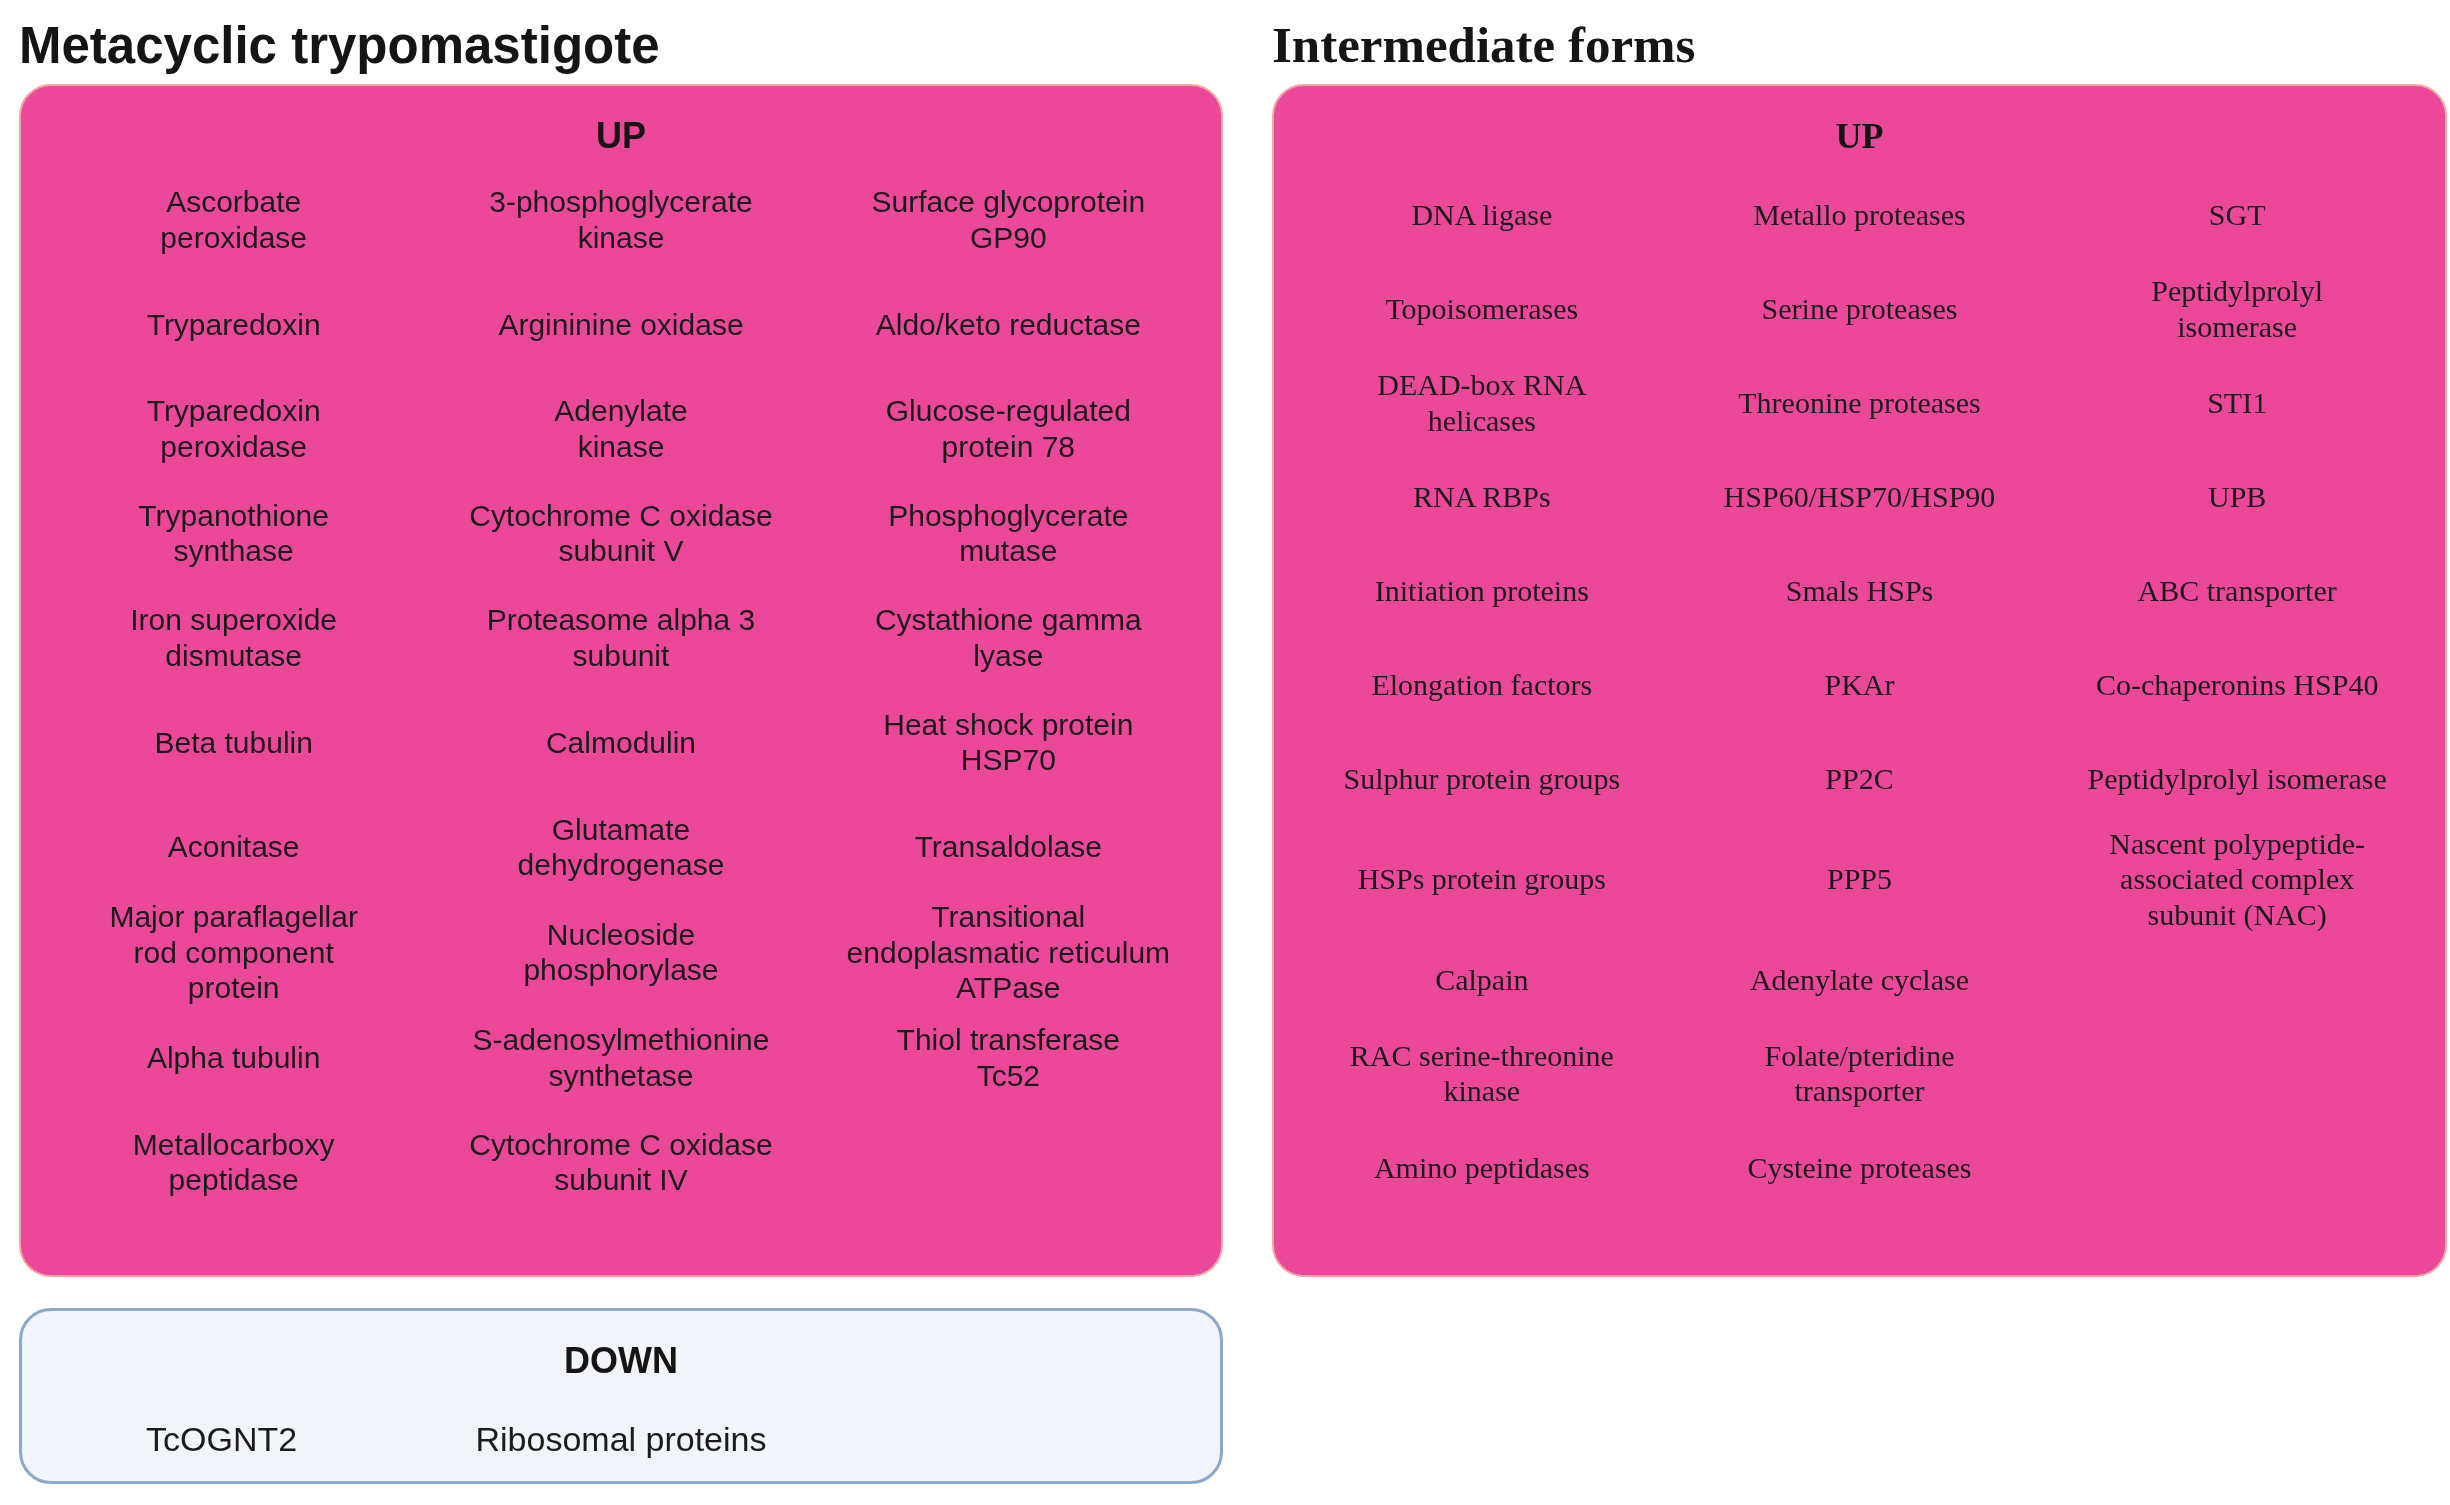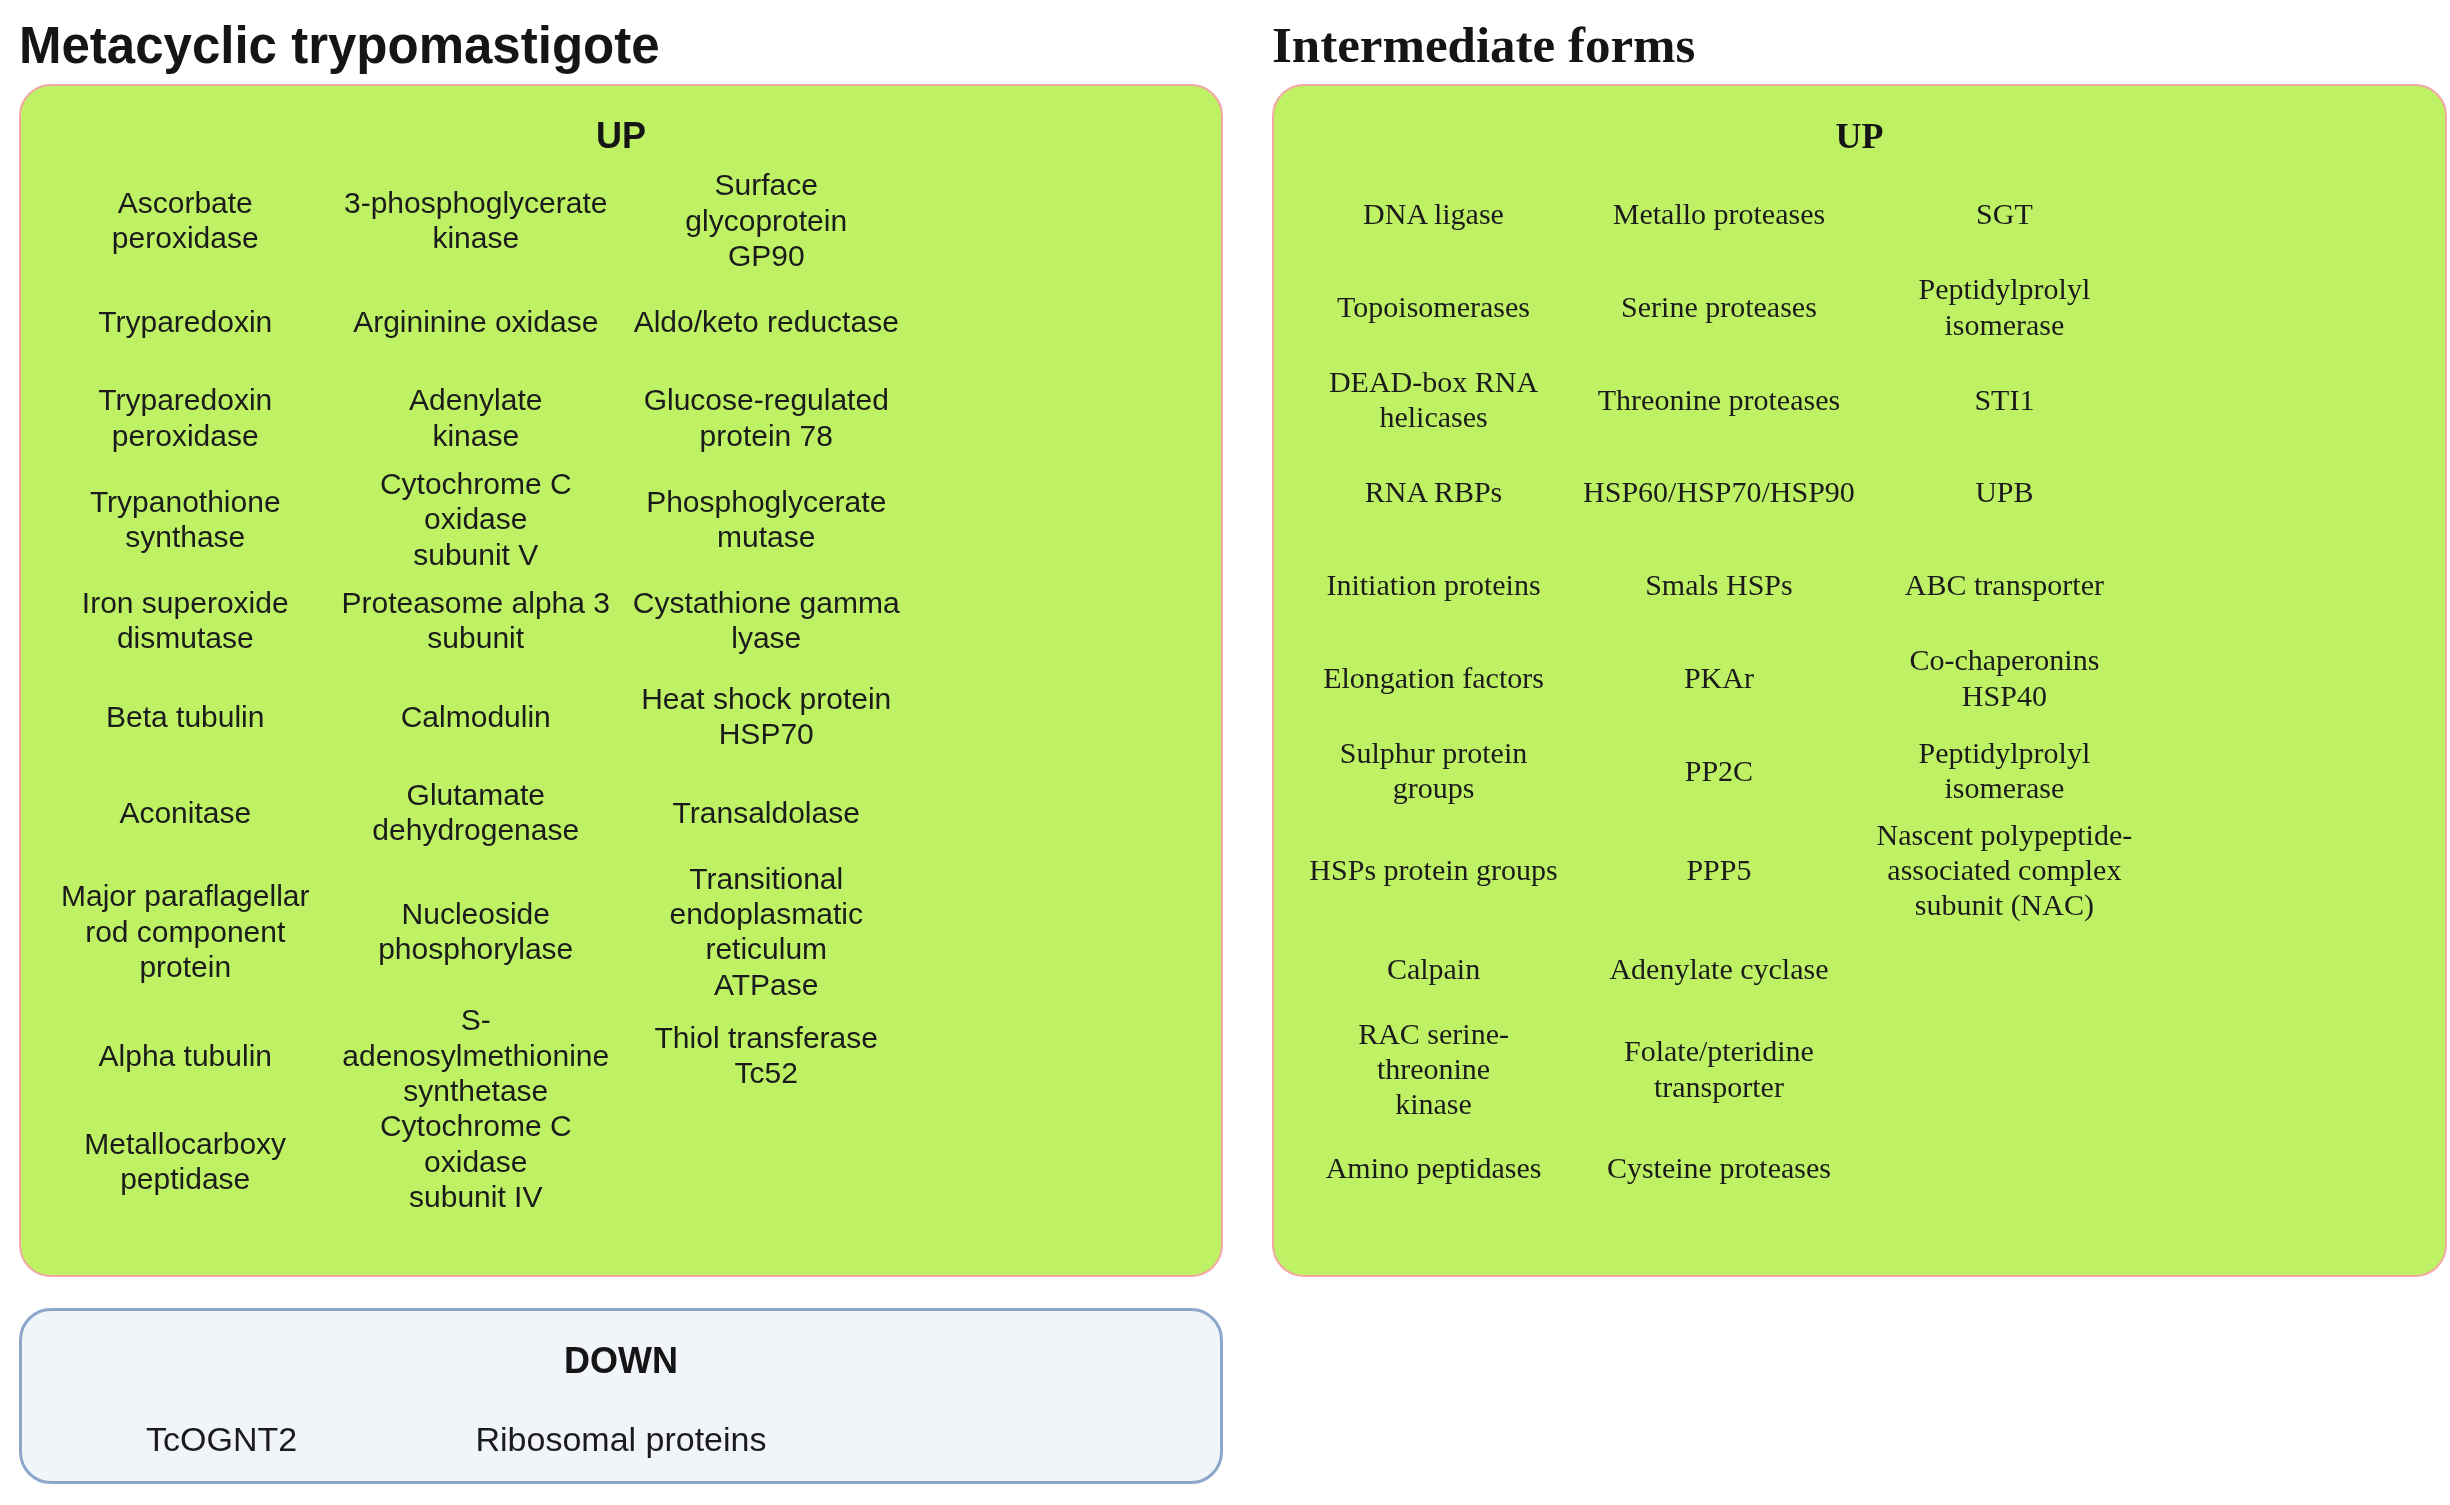--- a/index.html
+++ b/index.html
@@ -33,42 +33,42 @@
     white-space: nowrap;
   }
 
   .box {
     box-sizing: border-box;
     border-radius: 32px;
   }
   .up-box {
     margin-top: 1.3px;
     height: 1193px;
-    background: #bef264;
+    background: #ec4899;
     border: 2.6px solid #f3a7a5;
   }
   .down-box {
     margin-top: 31px;
     height: 176px;
     background: #f1f4f9;
     border: 3.2px solid #8ca7ca;
   }
 
   .box-label {
     text-align: center;
     font-size: 36px;
     font-weight: 700;
     color: #151515;
     padding-top: 29px;
     height: 46px;
   }
 
   .grid {
     display: grid;
-    grid-template-columns: repeat(4, 1fr);
+    grid-template-columns: repeat(3, 1fr);
     grid-auto-flow: column;
     box-sizing: border-box;
     padding: 6.4px 19px 25.5px 19px;
   }
   .grid-left  { grid-template-rows: repeat(10, 1fr); height: 1079px; }
   .grid-right { grid-template-rows: repeat(11, 1fr); height: 1079px; }
 
   .cell {
     display: flex;
     align-items: center;

